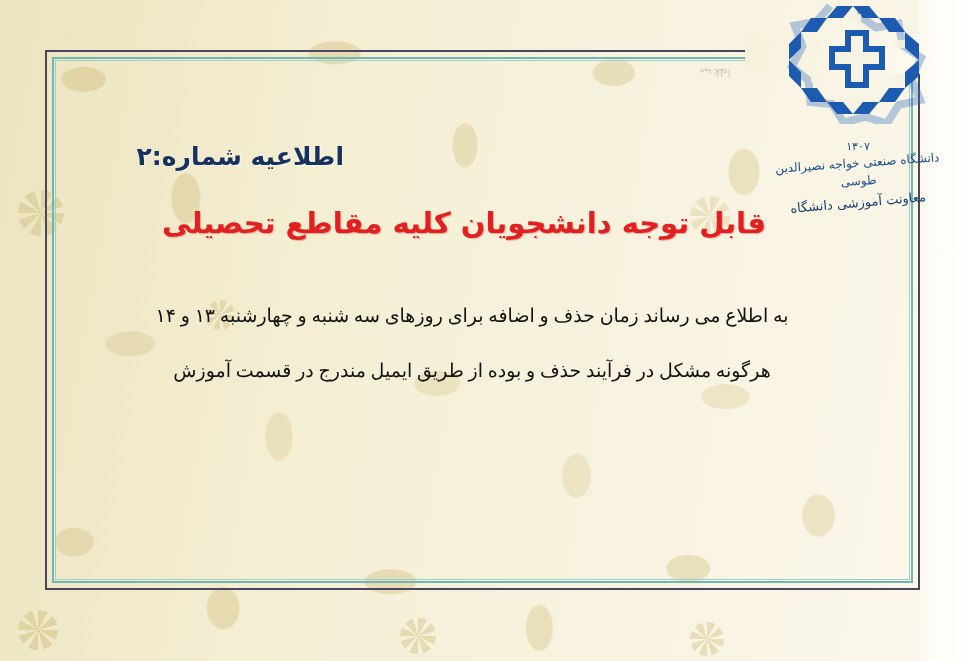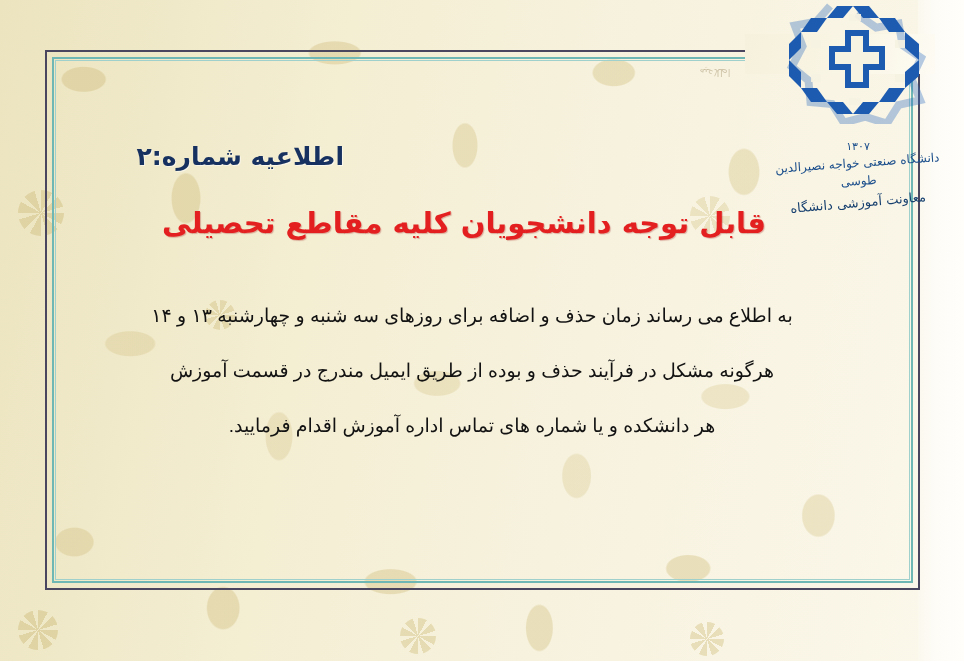--- a/index.html
+++ b/index.html
@@ -105,21 +105,21 @@
   .headline{
     position:absolute;left:0;right:0;top:206px;text-align:center;
     font-size:29px;font-weight:bold;color:#e41f1f;
     text-shadow:1px 1px 1px rgba(150,0,0,.28);
     padding-right:36px;
   }
   .body-text{
     position:absolute;left:72px;top:288px;width:800px;
     text-align:justify;text-align-last:center;
     font-size:19px;line-height:55px;color:#121212;
-    font-family:Liberation Sans, sans-serif;
+    font-family:Liberation Serif, serif;
   }
   .body-text .ln{display:block;white-space:nowrap;}
 
   
   .wm-top{
     position:absolute;left:660px;top:62px;width:110px;height:16px;
     color:rgba(150,130,90,.40);font-size:10px;text-align:center;
     transform:scaleY(-1);letter-spacing:.5px;overflow:hidden;
   }
   .wm-center{
@@ -205,16 +205,15 @@
     <div class="logo-sub">معاونت آموزشی دانشگاه</div>
   </div>
 
   <div class="notice-no">اطلاعیه شماره:۲</div>
 
   <div class="headline">قابل توجه دانشجویان کلیه مقاطع تحصیلی</div>
 
   <div class="body-text">
     <span class="ln">به اطلاع می رساند زمان حذف و اضافه برای روزهای سه شنبه و چهارشنبه ۱۳ و ۱۴</span>
     <span class="ln">هرگونه مشکل در فرآیند حذف و بوده از طریق ایمیل مندرج در قسمت آموزش</span>
-    <span class="ln">هر دانشکده و یا شماره های تماس اداره آموزش اقدام فرمایید.</span>
   </div>
 
 </div>
 
 </body></html>

